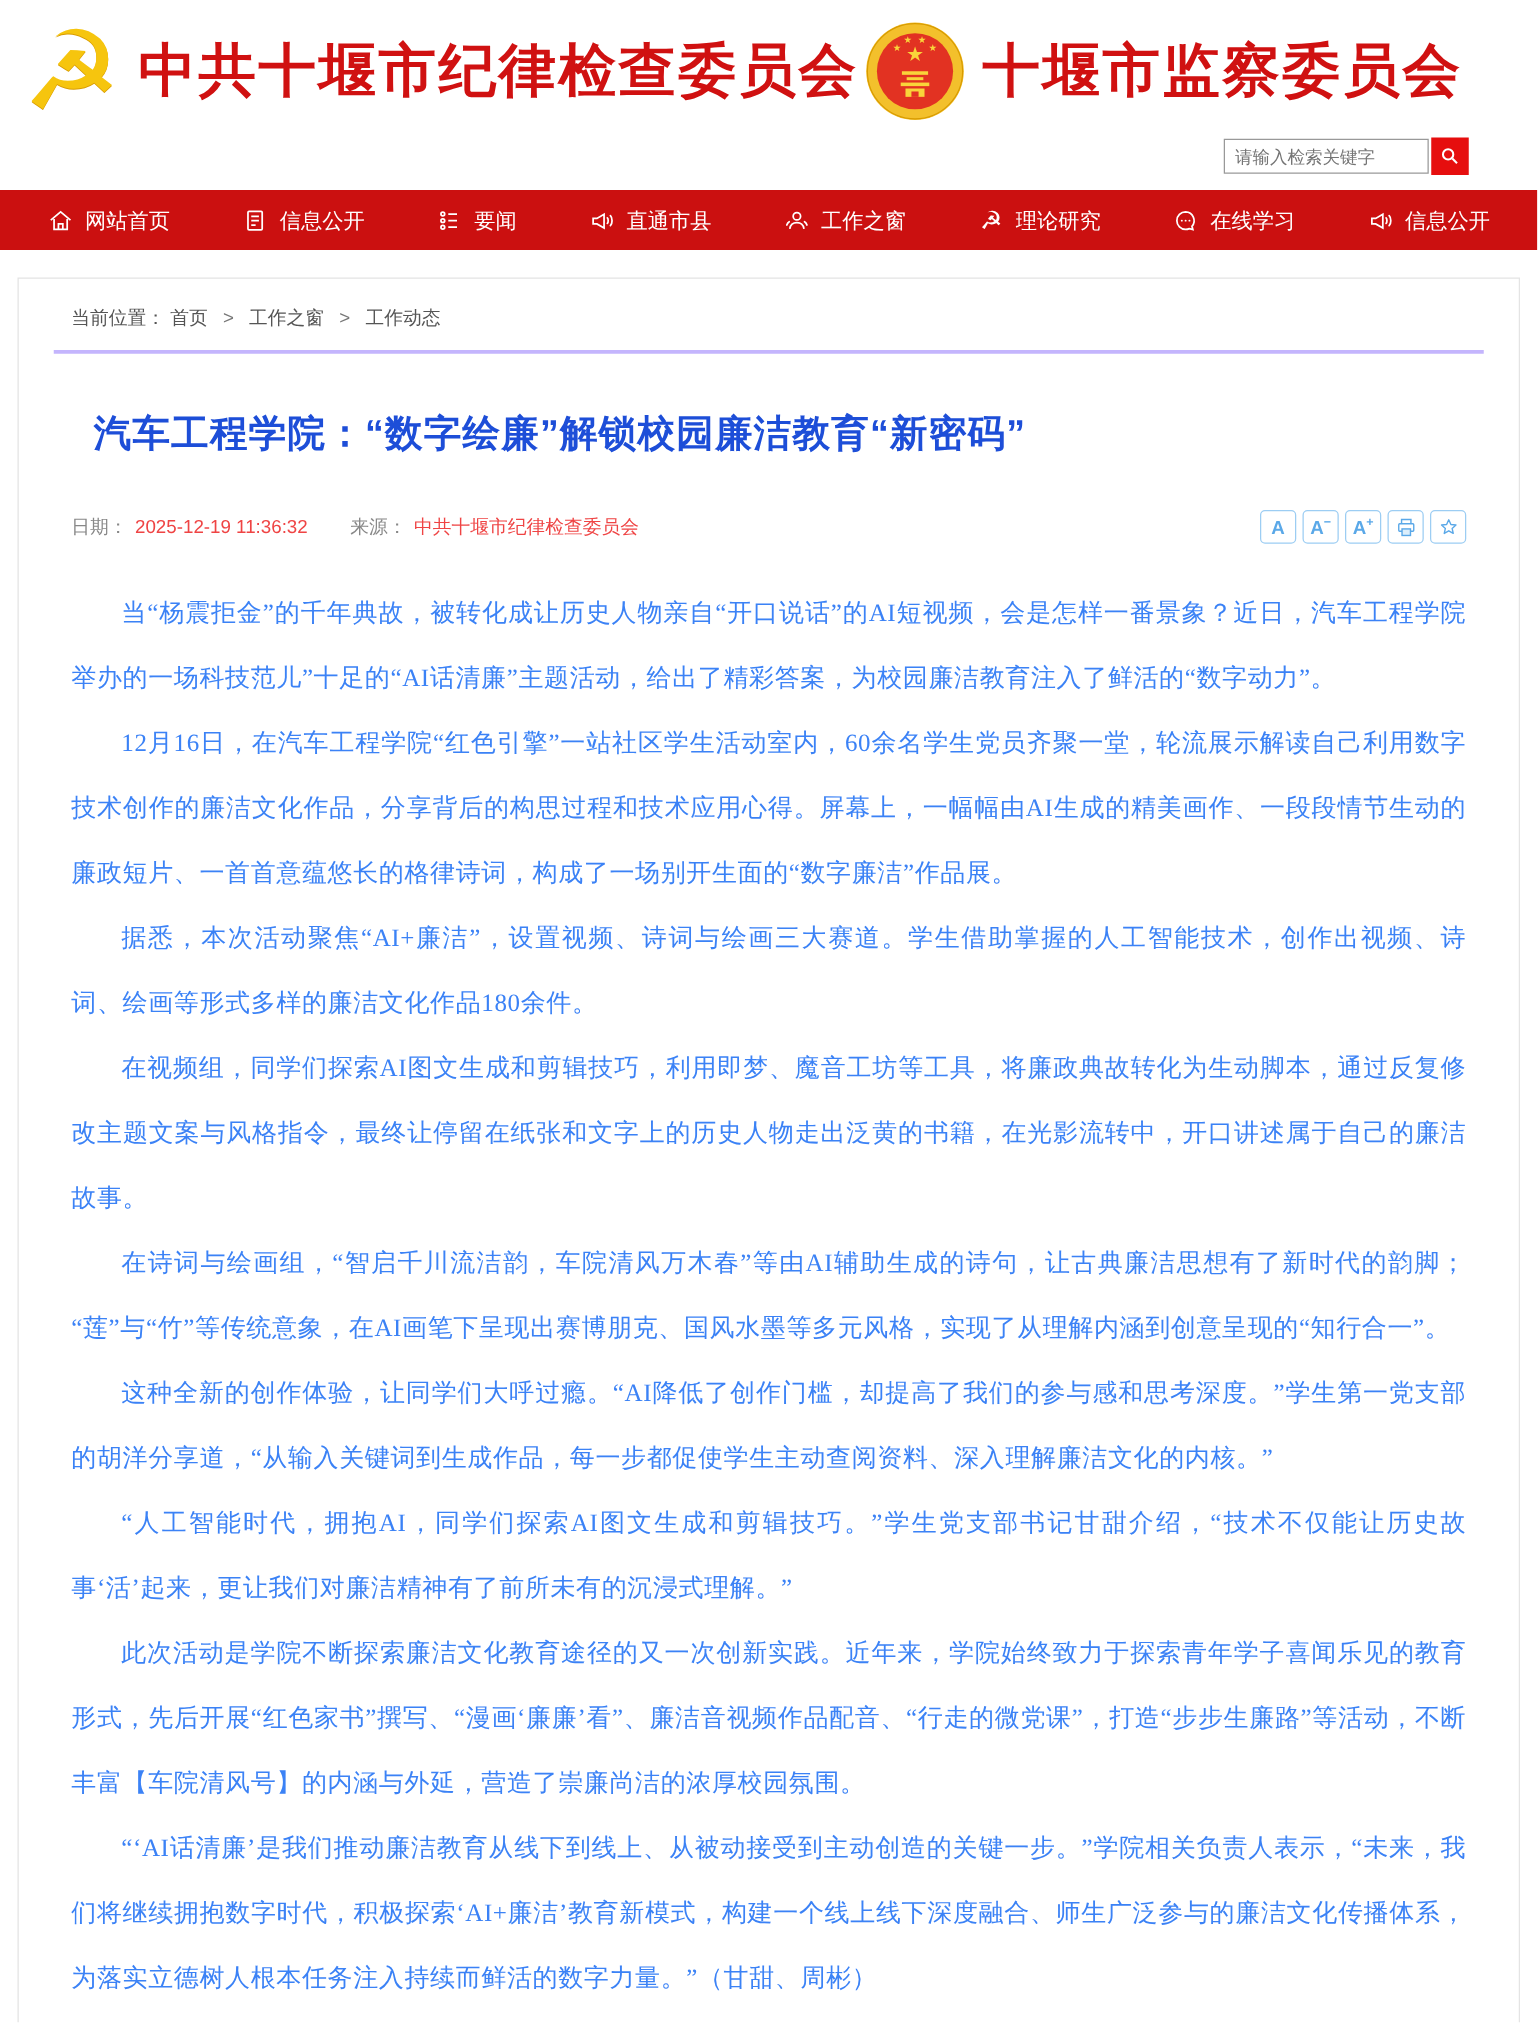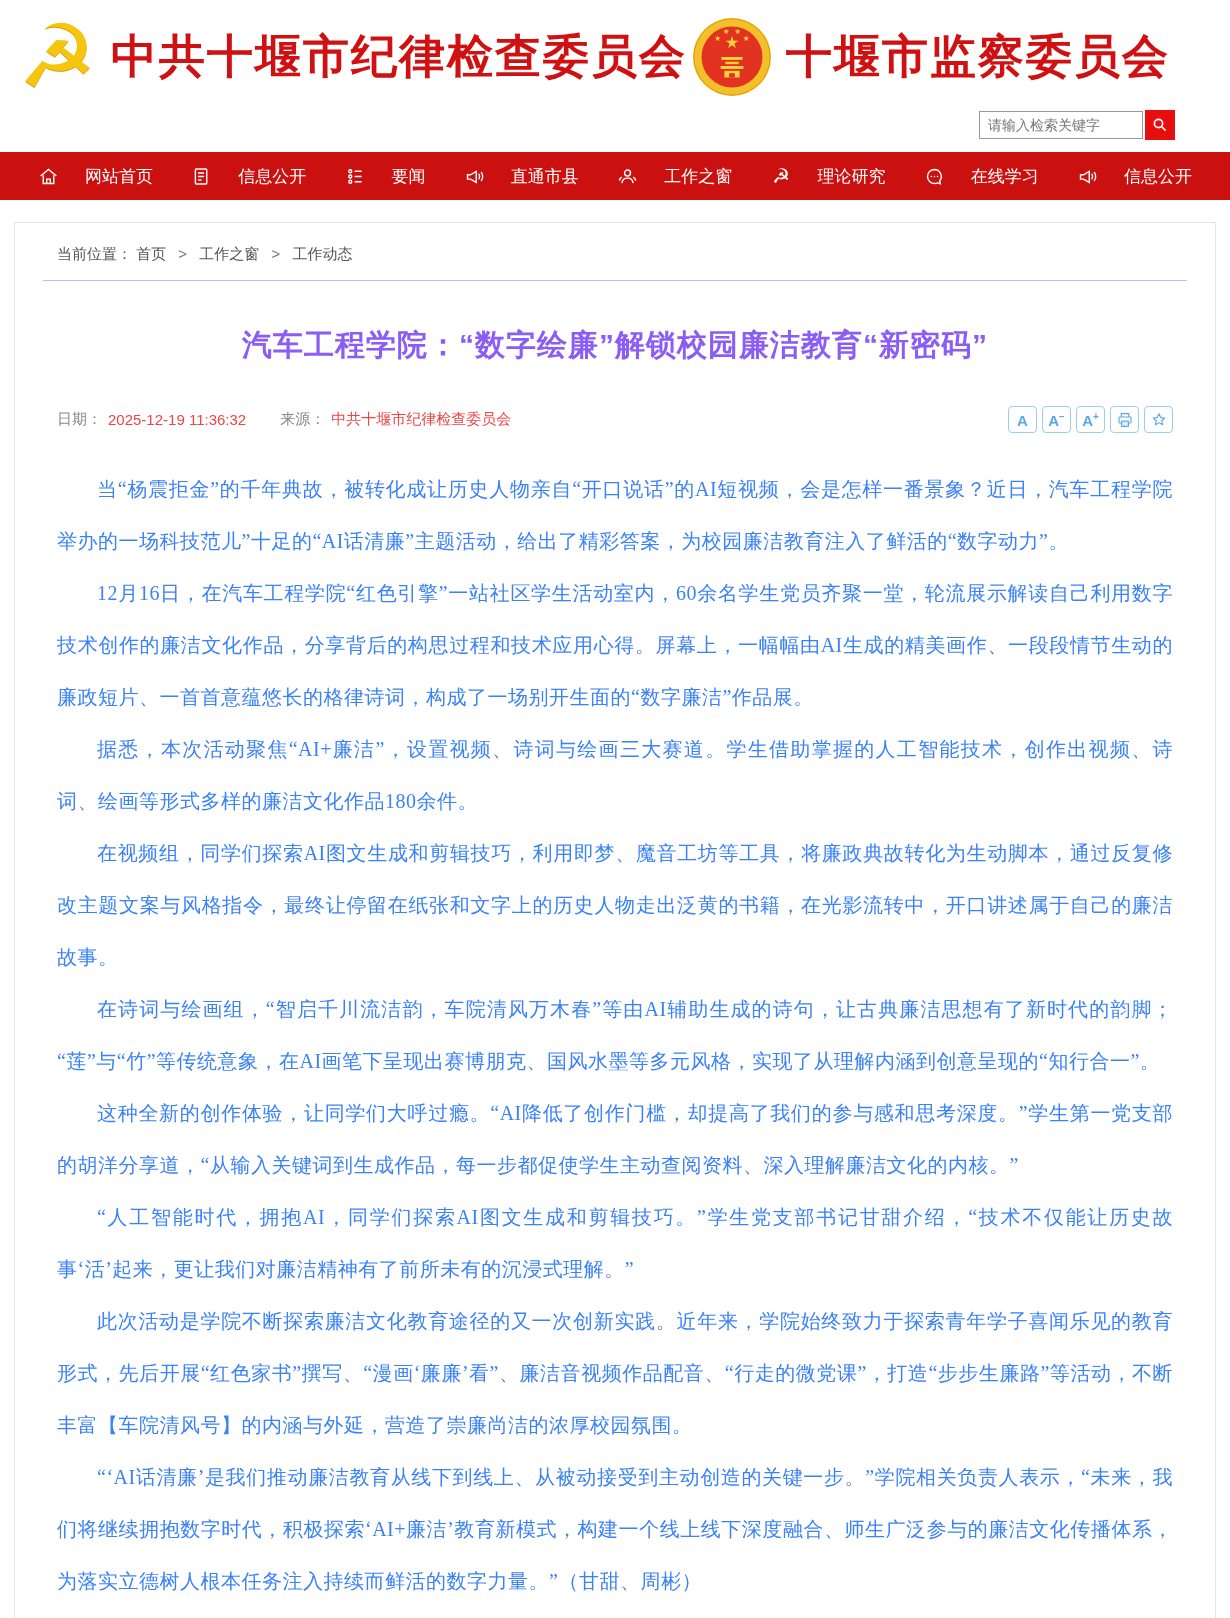--- a/index.html
+++ b/index.html
@@ -18,34 +18,34 @@
   
   .search-row { display:flex; justify-content:flex-end; align-items:center; padding:10px 55px 12px 0; }
   .search-input { width:164px; height:28px; border:1px solid #999; padding:0 8px; font-size:14px;
                   color:#333; outline:none; font-family:"Liberation Sans",sans-serif; }
   .search-btn { width:30px; height:30px; background:#e60e0e; border:none; margin-left:2px;
                 display:flex; align-items:center; justify-content:center; cursor:pointer; }
 
   
   .nav { height:48px; background:#cb1010; display:flex; align-items:center;
          justify-content:space-between; padding:0 38px; }
-  .nav-item { display:flex; align-items:center; gap:26px; color:#fff; font-size:17px;
+  .nav-item { display:flex; align-items:center; gap:9px; color:#fff; font-size:17px;
               text-decoration:none; cursor:pointer; white-space:nowrap; }
   .nav-ico { width:21px; height:21px; display:inline-flex; align-items:center; justify-content:center; }
   .glyph-ico { font-size:20px; line-height:20px; color:#fff; font-family:"DejaVu Sans",sans-serif; }
 
   
   .content { margin:22px 14px 0; border:1px solid #e4e4e4; background:#fff; min-height:1368px; }
-  .breadcrumb { margin:0 28px; padding:22px 14px 16px; border-bottom:1px solid #c4b5fd;
+  .breadcrumb { margin:0 28px; padding:22px 14px 16px; border-bottom:3px solid #c4b5fd;
                 font-size:15px; color:#555; }
   .breadcrumb a { color:#555; text-decoration:none; cursor:pointer; }
   .crumb-sep { margin:0 8px; color:#777; }
 
-  .article-title { margin:44px 60px 0; text-align:center; font-size:30px; font-weight:bold;
-                   color:#8b5cf6; letter-spacing:1px; }
+  .article-title { margin:44px 60px 0; text-align:left; font-size:30px; font-weight:bold;
+                   color:#1d4ed8; letter-spacing:1px; }
 
   .meta { display:flex; align-items:center; margin:40px 42px 0; font-size:15px; color:#888; }
   .meta .m-label { margin-right:6px; }
   .meta .m-val { margin-right:34px; color:#ef4444; }
   .tools { margin-left:auto; display:flex; gap:5px; }
   .tool-btn { width:29px; height:27px; border:1px solid #9ccdf3; border-radius:4px; background:#fff;
               color:#5aa8e8; font-weight:bold; font-size:15px; display:flex; align-items:flex-end;
               justify-content:center; cursor:pointer; padding-bottom:3px;
               font-family:"Liberation Sans",sans-serif; }
   .tool-btn sup { font-size:10px; line-height:10px; transform:translateY(-7px); }

